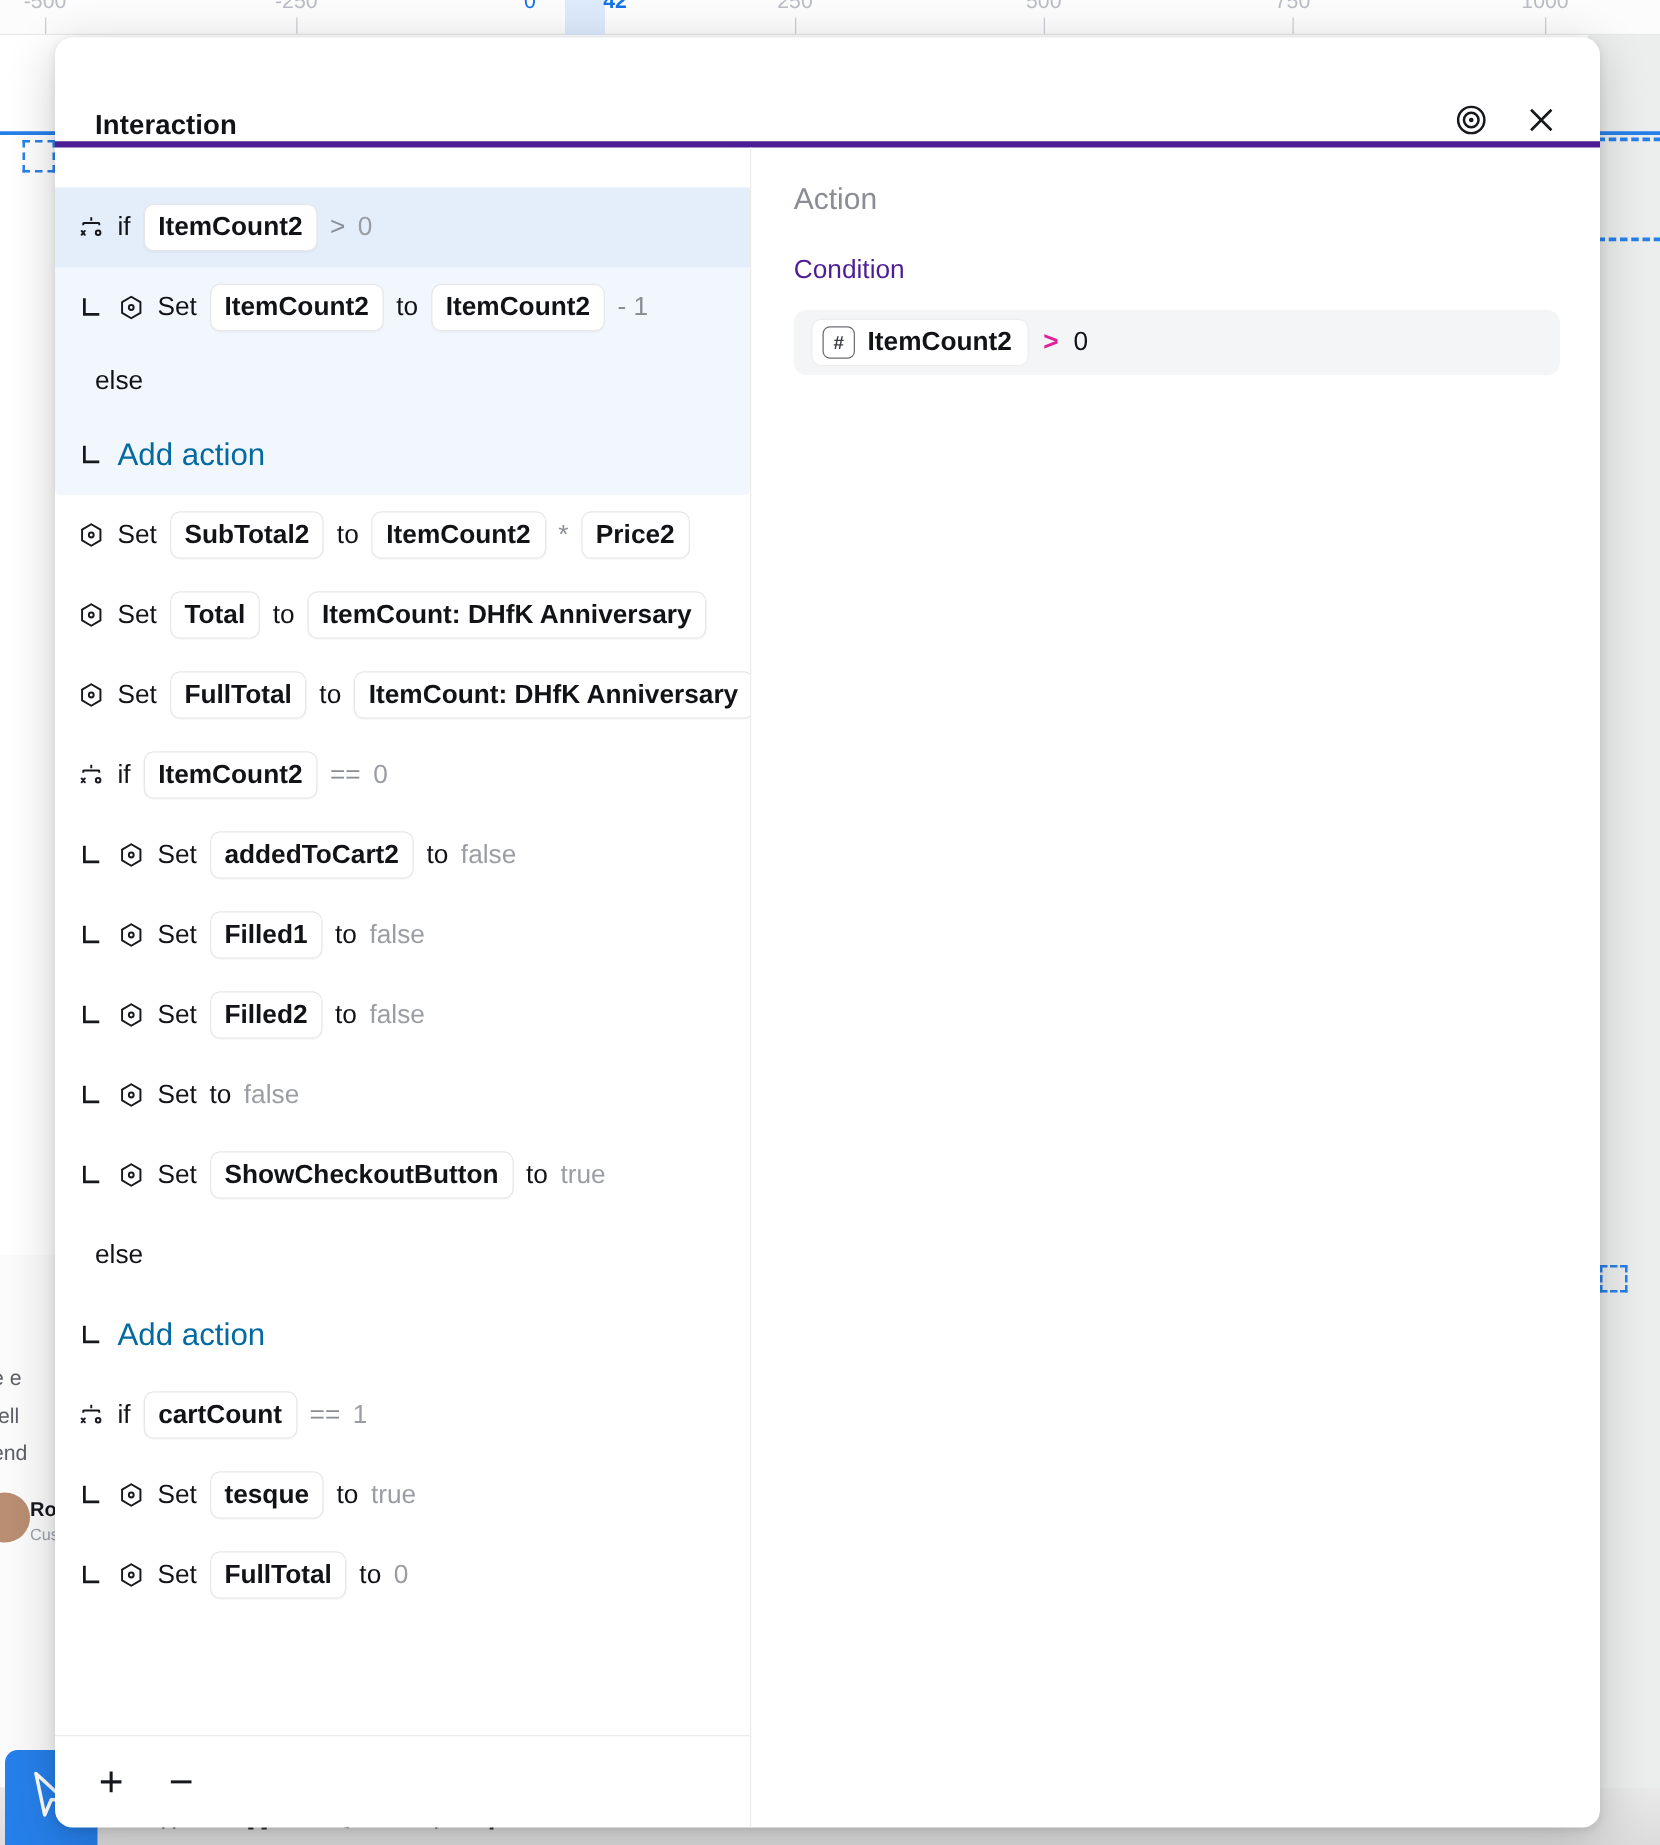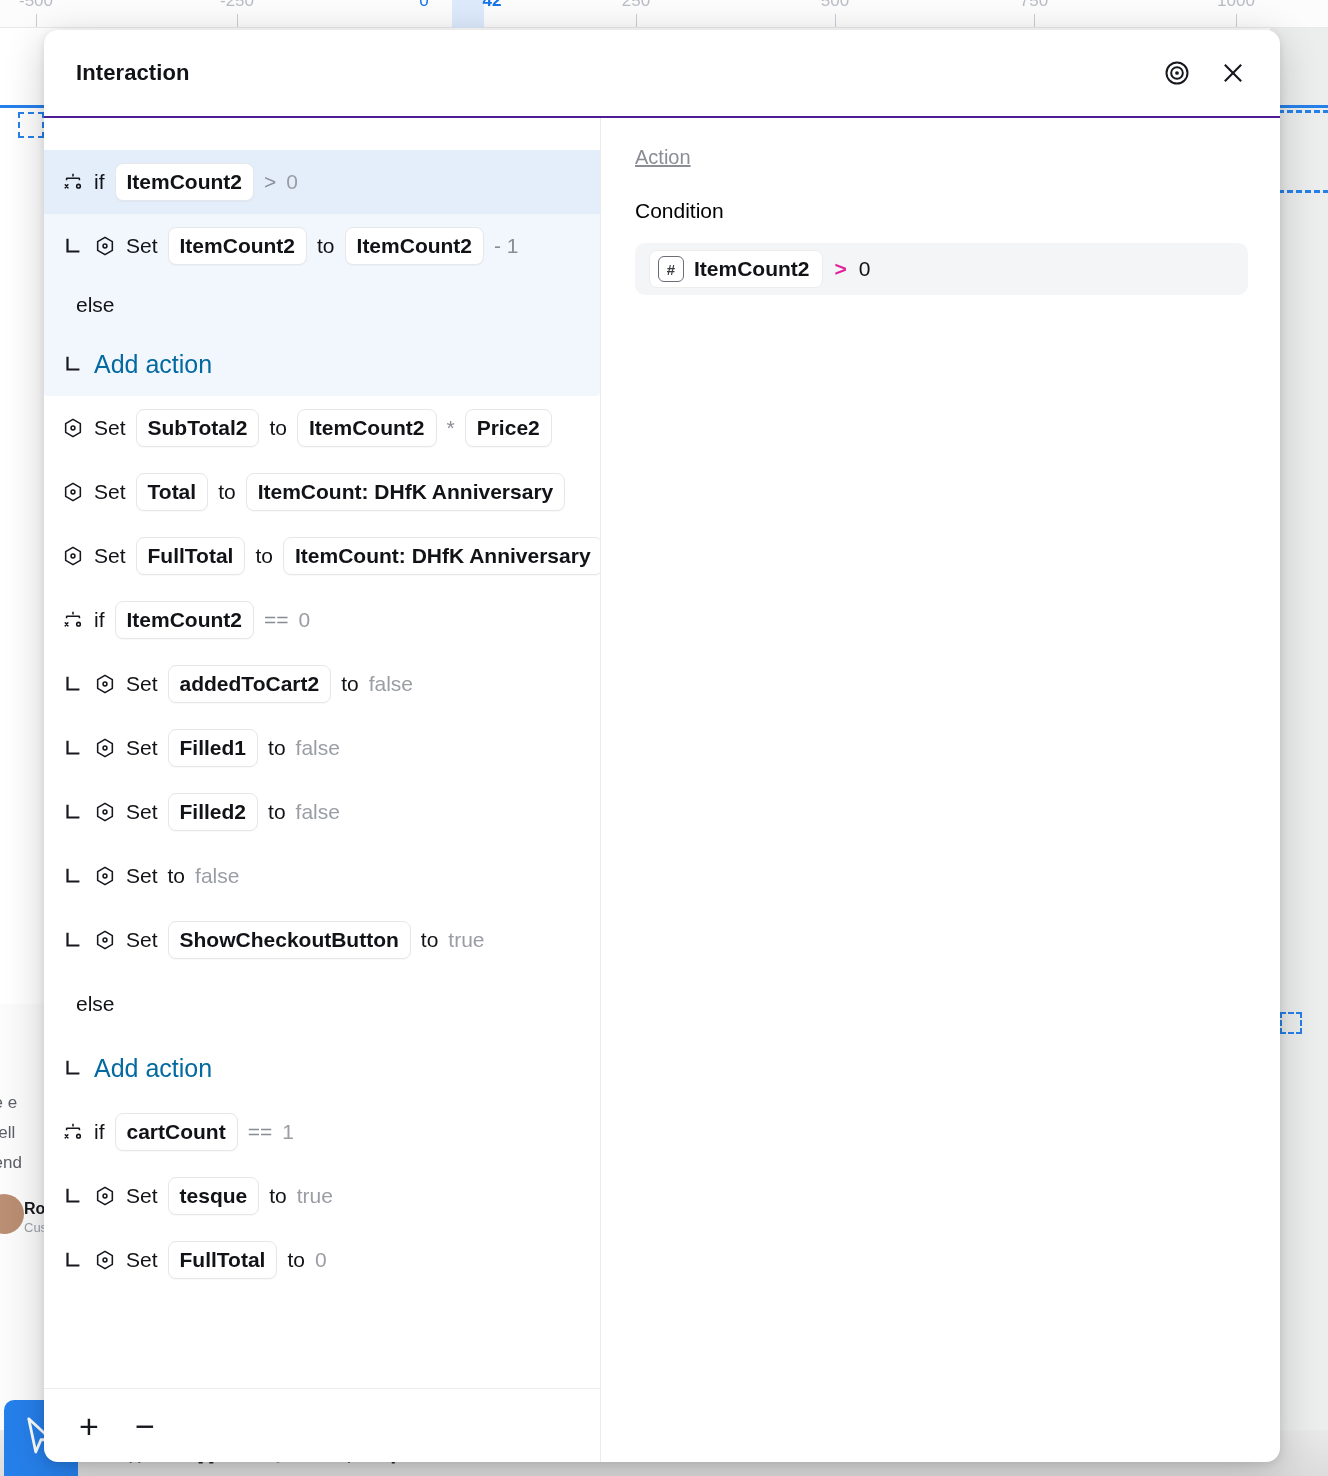--- a/index.html
+++ b/index.html
@@ -96,23 +96,23 @@
     position: absolute; left: 44px; top: 30px;
     width: 1236px; height: 1432px;
     background: #ffffff;
     border-radius: 14px;
     box-shadow: 0 10px 40px rgba(0,0,0,.20), 0 2px 8px rgba(0,0,0,.10);
     overflow: hidden;
     display: flex; flex-direction: column;
   }
   .modal-header {
     height: 88px; flex: 0 0 88px;
-    display: flex; align-items: center;
+    display: flex; align-items: flex-end;
     padding: 0 30px 0 32px;
-    border-bottom: 2px solid #4c1d95;
+    border-bottom: 5px solid #4c1d95;
   }
   .modal-title { font-size: 22px; font-weight: 700; color: #121317; letter-spacing: .1px; }
   .header-actions { margin-left: auto; display: flex; align-items: center; gap: 22px; }
   .icon-btn {
     width: 34px; height: 34px; display: flex; align-items: center; justify-content: center;
     cursor: pointer; color: #16181d;
   }
 
   .modal-body { flex: 1; display: flex; min-height: 0; }
 
@@ -173,28 +173,28 @@
     display: flex; align-items: center; gap: 26px; padding-left: 30px;
   }
   .footer-btn {
     font-size: 34px; line-height: 1; color: #16181d; cursor: pointer;
     font-weight: 300; width: 30px; text-align: center;
   }
 
   
   .right-col { flex: 1; padding: 28px 32px 0 34px; min-width: 0; }
   .field-row { display: flex; align-items: center; margin-bottom: 30px; }
-  .field-label { font-size: 20px; color: #8a8d94; width: 208px; flex: 0 0 208px; text-decoration: underline; }
+  .field-label { font-size: 24px; color: #8a8d94; width: 208px; flex: 0 0 208px; }
   .action-select {
     flex: 1; height: 50px; border: 1px solid #e2e3e6; border-radius: 9px;
     display: flex; align-items: center; gap: 12px; padding: 0 16px 0 18px;
     cursor: pointer; background: #fff; max-width: 404px;
   }
   .action-label { font-size: 21px; font-weight: 700; color: #121317; }
-  .section-label { font-size: 21px; color: #000000; margin-bottom: 20px; }
+  .section-label { font-size: 21px; color: #4c1d95; margin-bottom: 20px; }
   .condition-box {
     background: #f4f5f6; border-radius: 10px;
     height: 52px; display: flex; align-items: center; gap: 12px;
     padding: 0 14px;
   }
   .cond-token {
     display: inline-flex; align-items: center; gap: 10px;
     height: 38px; padding: 0 12px 0 8px; background: #fff;
     border-radius: 8px; border: 1px solid #ededee;
     font-size: 21px; font-weight: 700; color: #121317;

